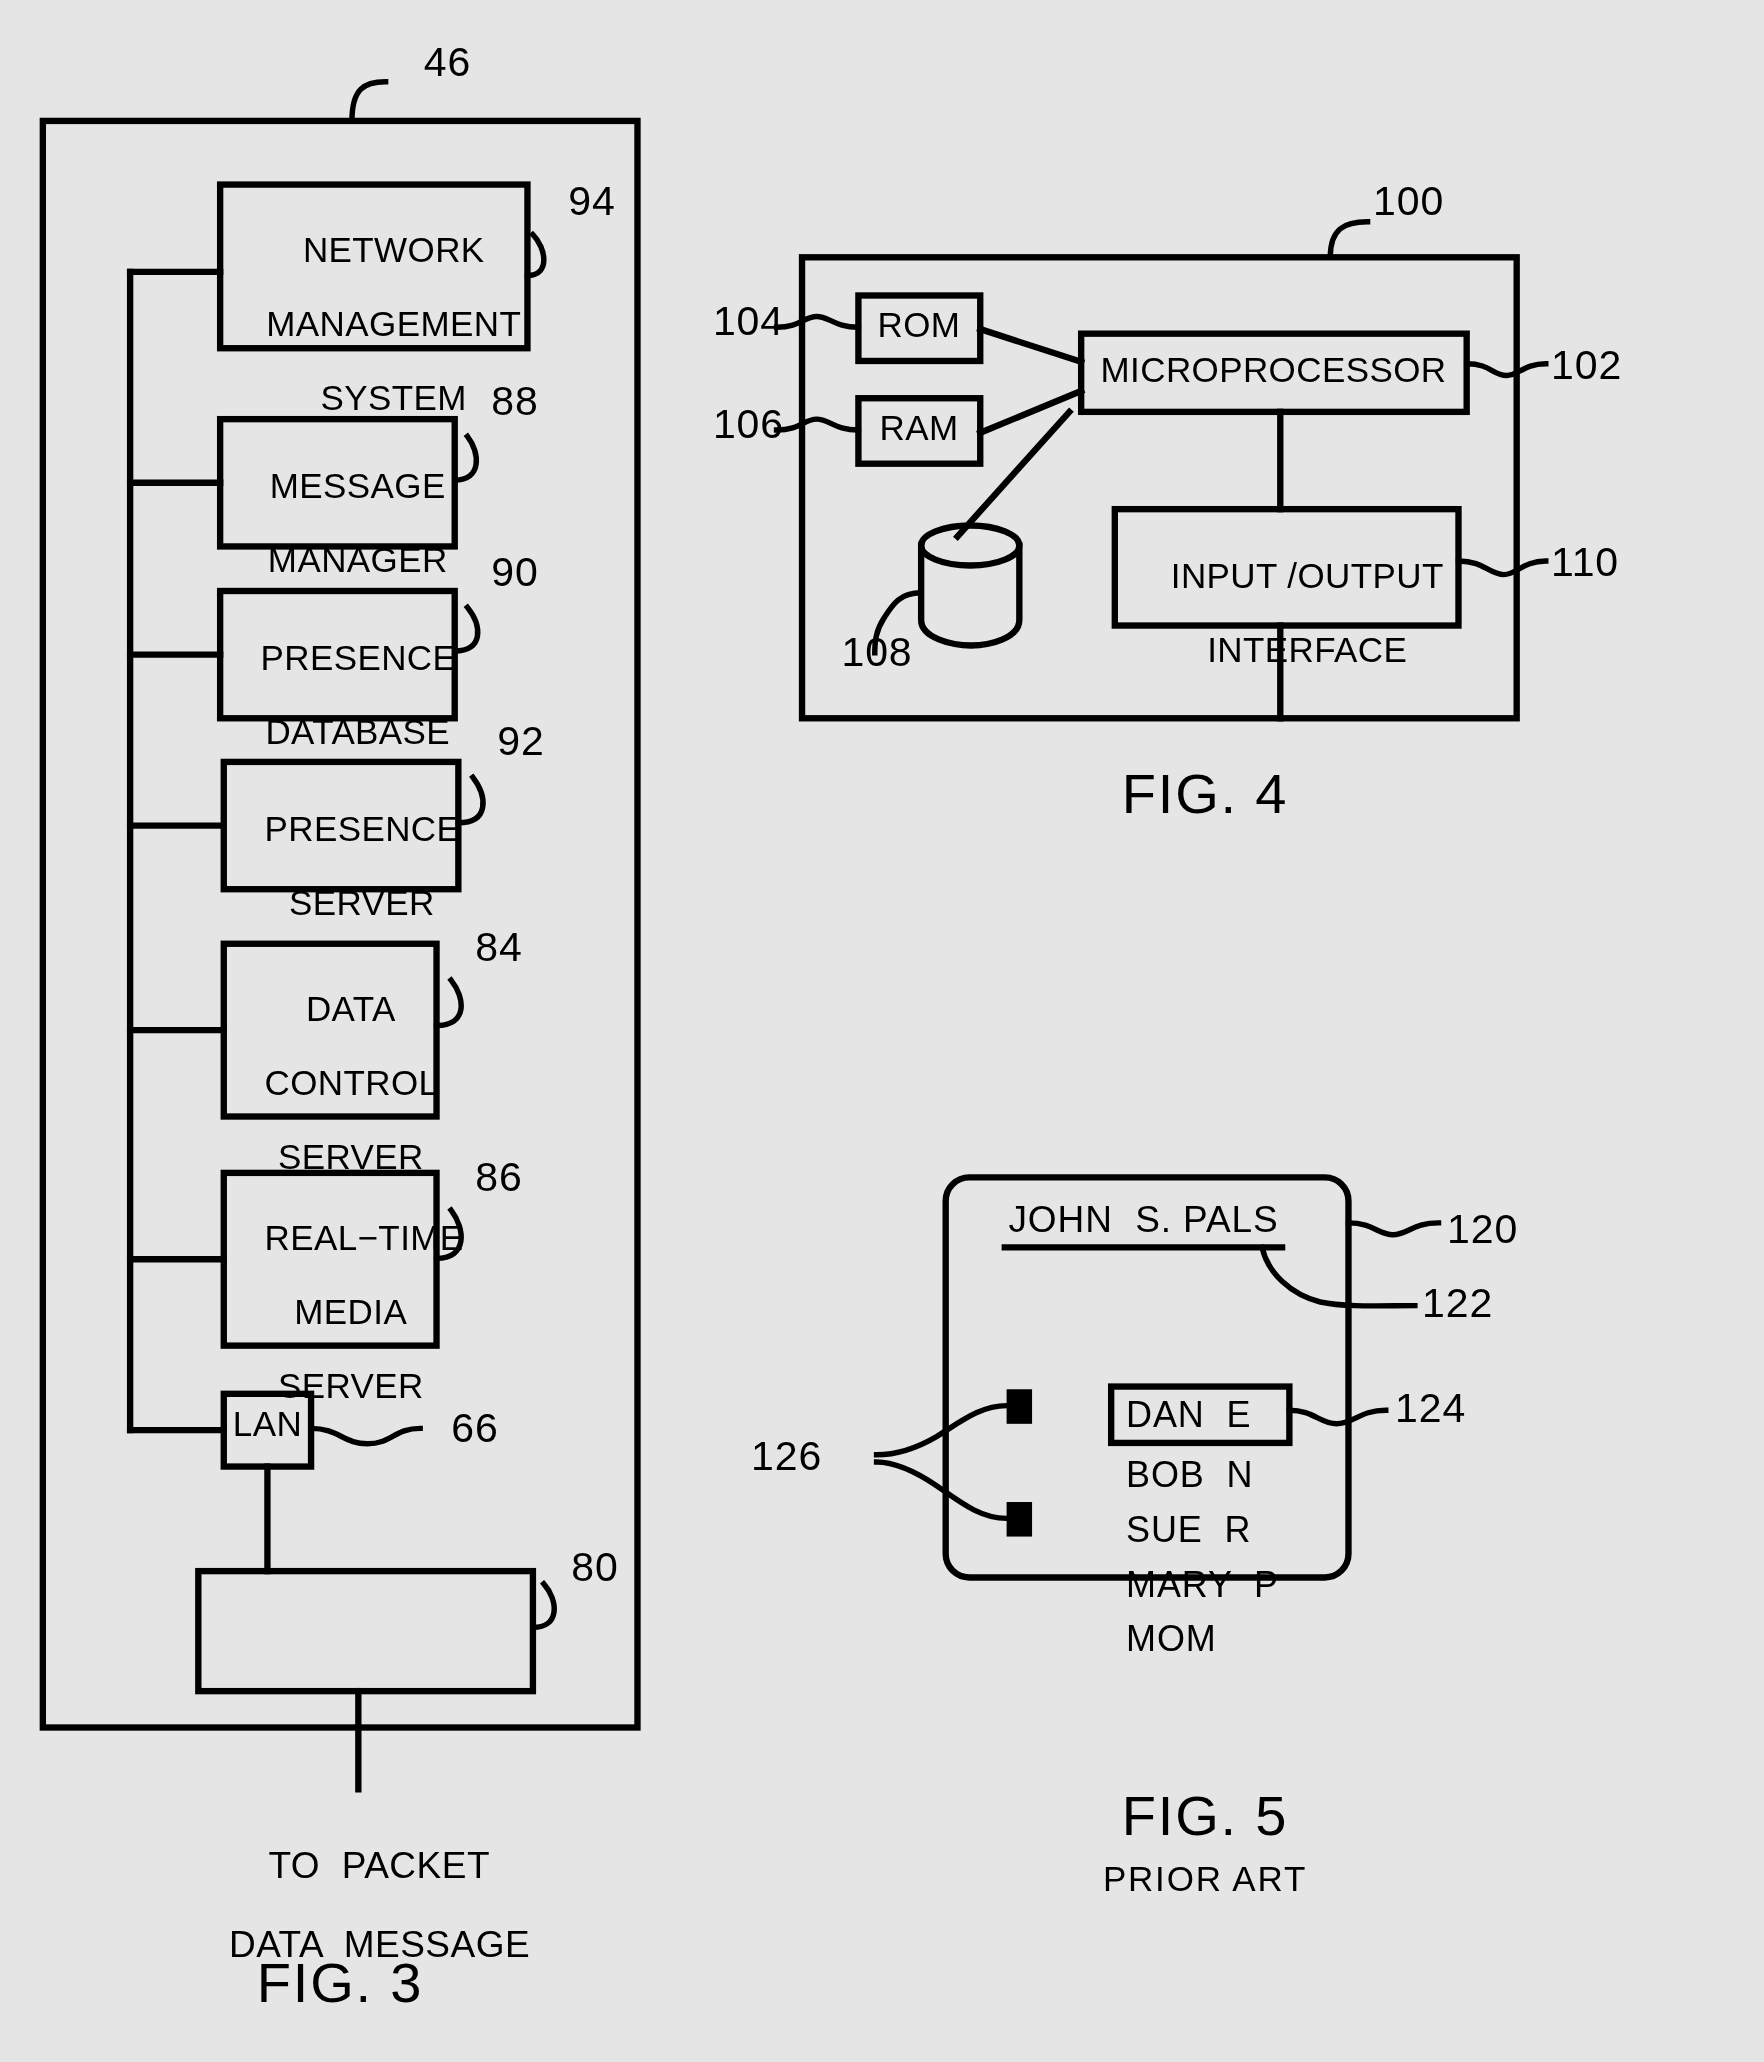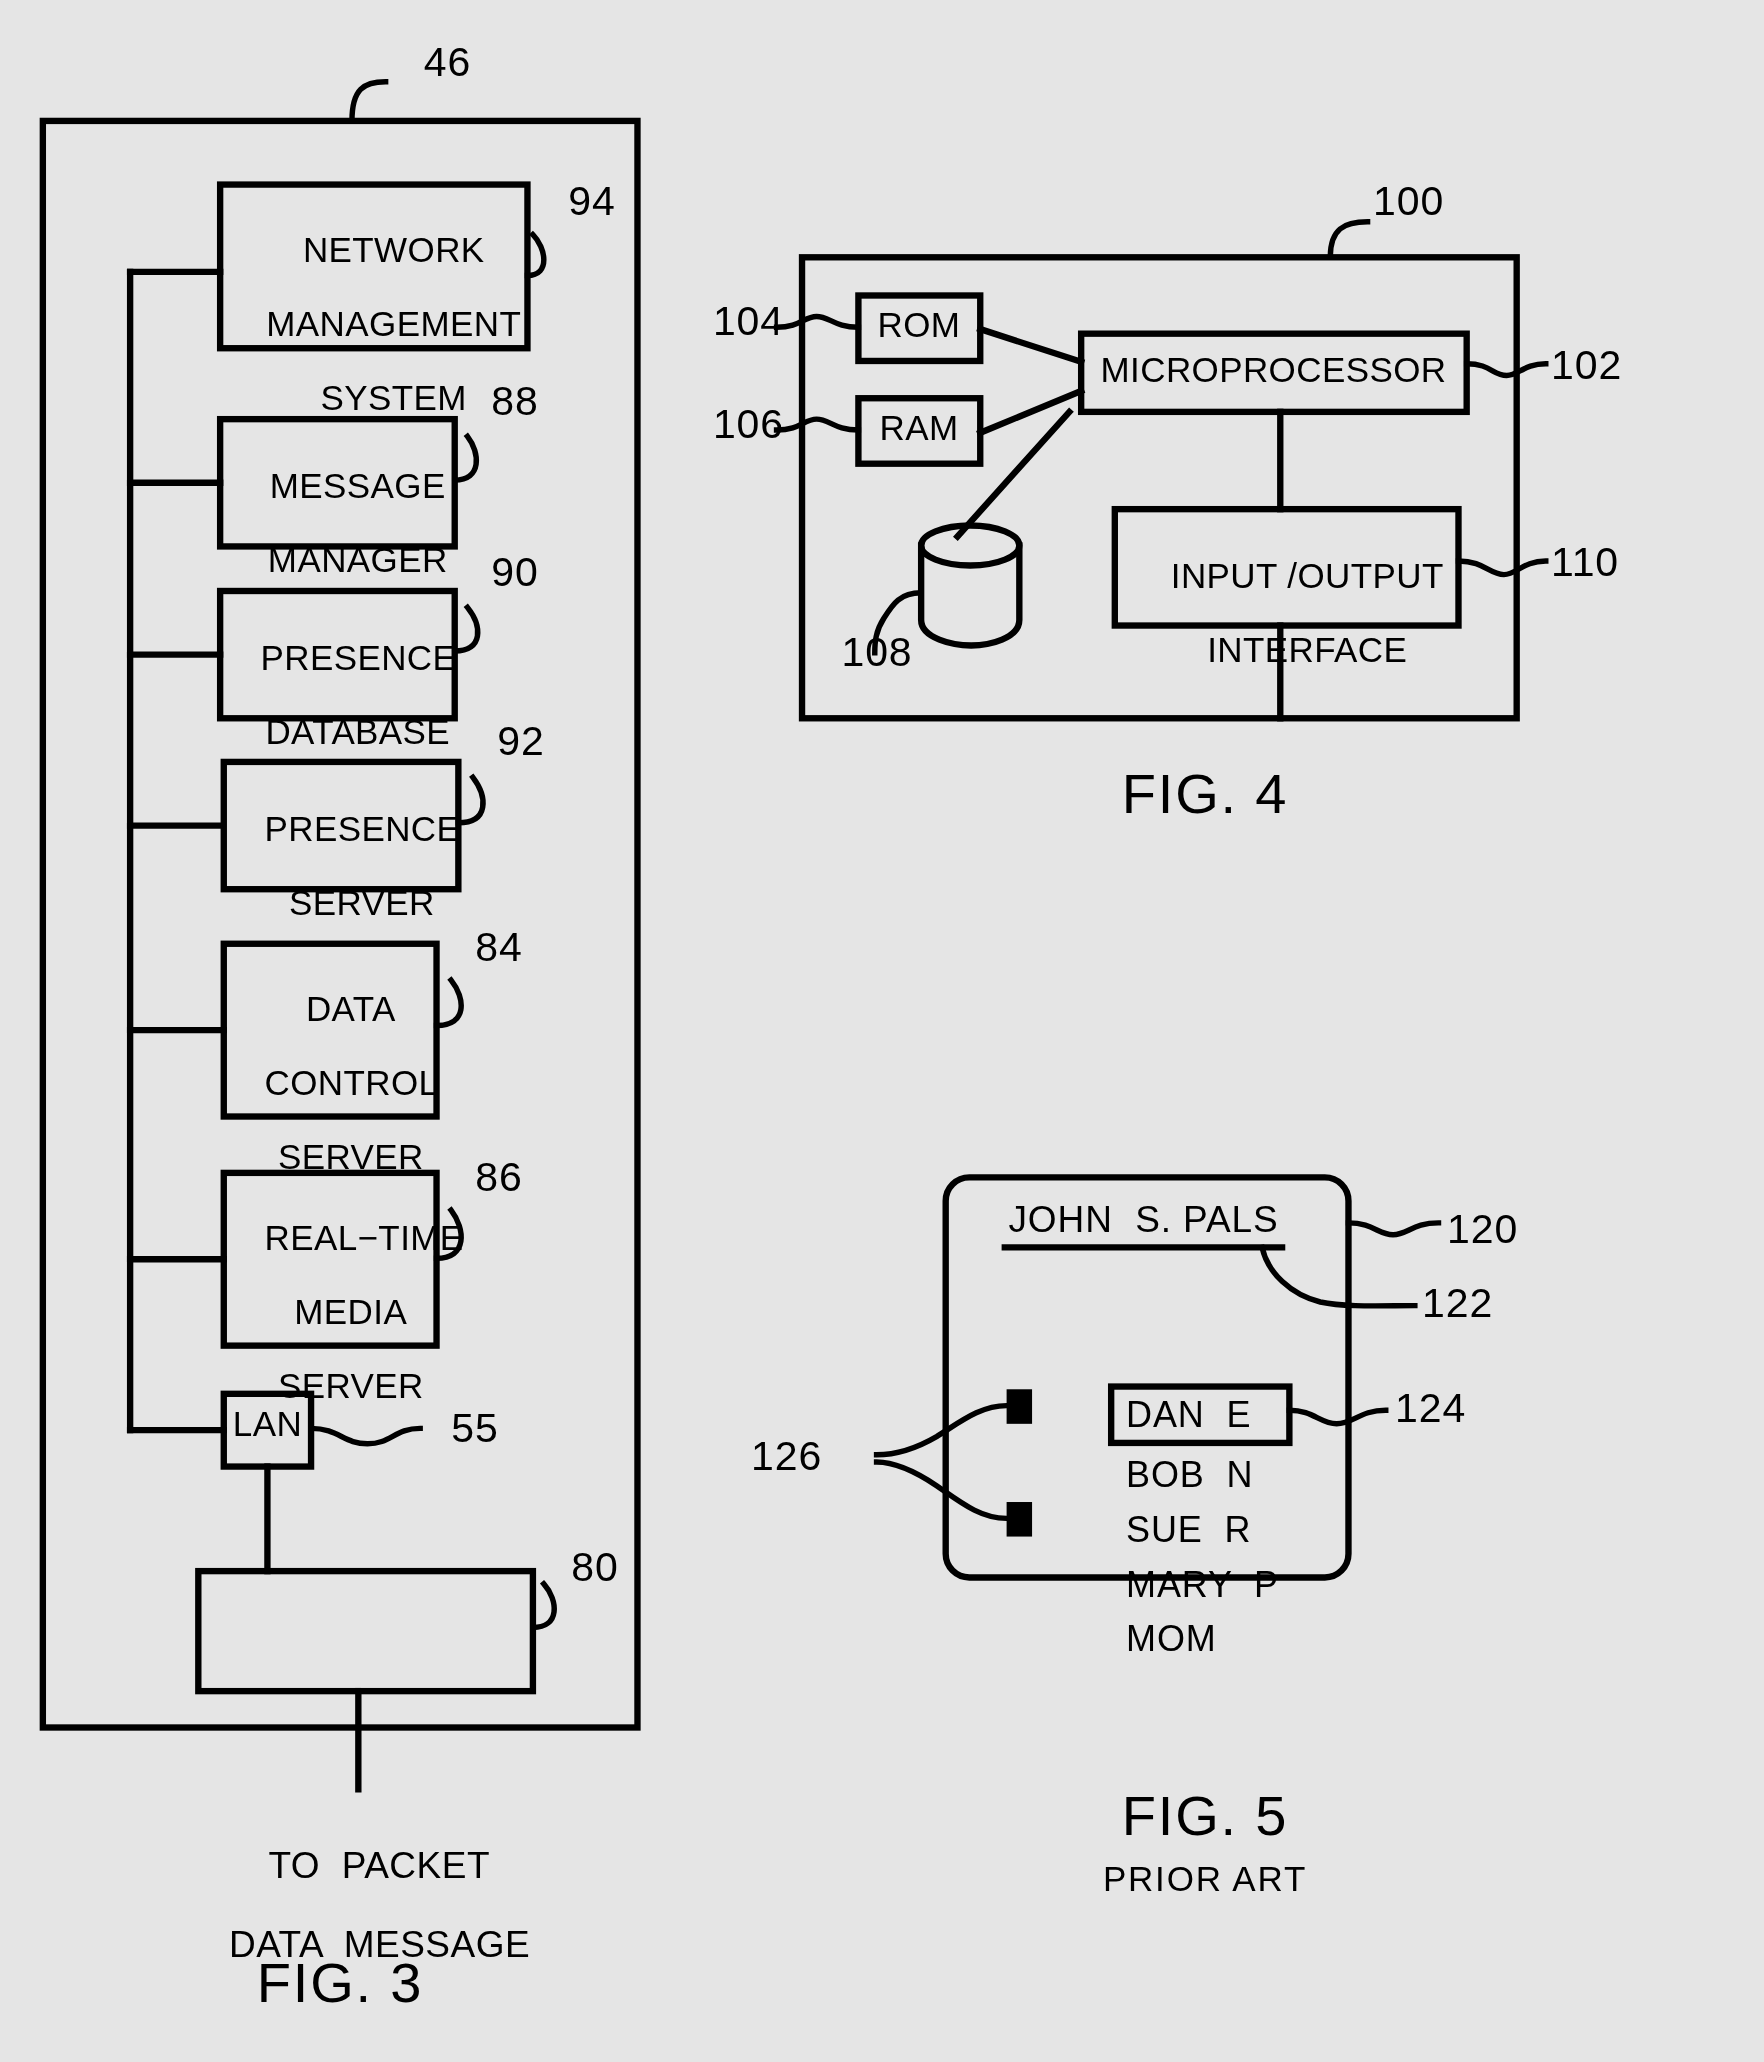--- a/index.html
+++ b/index.html
@@ -153,21 +153,21 @@
   <div class="txt ref" style="left:449px;top:926px;width:100px;">84</div>
 
   <div class="txt boxlabel" style="left:224px;top:1182px;width:213px;">
     <span>REAL−TIME</span><br>
     <span>MEDIA</span><br>
     <span>SERVER</span>
   </div>
   <div class="txt ref" style="left:449px;top:1156px;width:100px;">86</div>
 
   <div class="txt boxlabel" style="left:224px;top:1405px;width:87px;">LAN</div>
-  <div class="txt ref" style="left:425px;top:1407px;width:100px;">55</div>
+  <div class="txt ref" style="left:425px;top:1407px;width:100px;">66</div>
 
   <div class="txt ref" style="left:545px;top:1546px;width:100px;">80</div>
 
   <div class="txt netnote" style="left:176px;top:1807px;width:364px;">
     <span>TO  PACKET</span><br>
     <span>DATA  MESSAGE</span>
   </div>
 
   <div class="txt caption" style="left:158px;top:1953px;width:364px;">FIG. 3</div>
 

